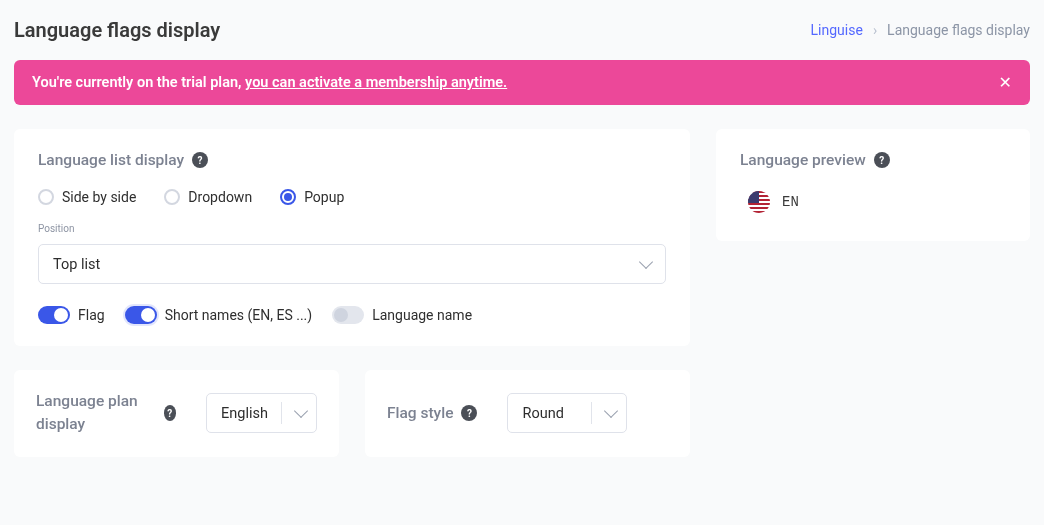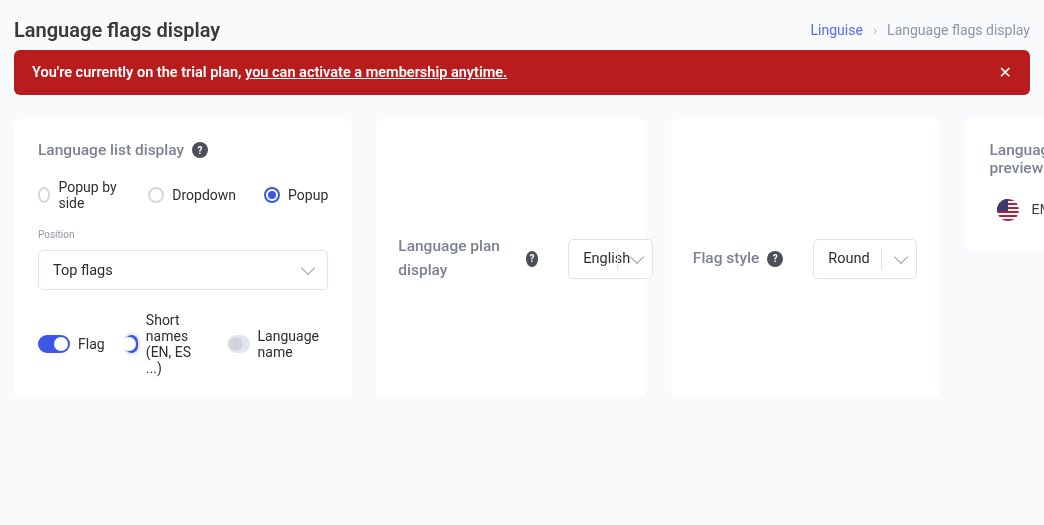--- a/index.html
+++ b/index.html
@@ -11,42 +11,42 @@
     height: 525px;
     overflow: hidden;
   }
   .page {
     padding: 18px 14px 0 14px;
   }
   .topbar {
     display: flex;
     justify-content: space-between;
     align-items: center;
-    margin-bottom: 8px;
+    margin-bottom: 18px;
   }
   .page-title {
     font-size: 20px;
     font-weight: 600;
     color: #3a3a3a;
   }
   .breadcrumb {
     font-size: 14px;
     color: #8c95a6;
     display: flex;
     align-items: center;
     gap: 10px;
     padding-left: 36px;
   }
   .breadcrumb a {
     color: #5468ff;
     text-decoration: none;
   }
   .bc-sep { color: #b8c0cf; }
   .trial-bar {
-    background: #b91c1c;
+    background: #ec4899;
     color: #fff;
     border-radius: 6px;
     padding: 14px 18px;
     display: flex;
     align-items: center;
     justify-content: space-between;
     margin-bottom: 24px;
   }
   .trial-bar .msg {
     font-size: 14.5px;
@@ -65,21 +65,21 @@
   .cols {
     display: flex;
     gap: 26px;
     align-items: flex-start;
   }
   .card {
     background: #fff;
     border-radius: 6px;
     padding: 22px 24px;
   }
-  .left-col { flex: 1; display: flex; flex-direction: row; gap: 24px; }
+  .left-col { flex: 1; display: flex; flex-direction: column; gap: 24px; }
   .right-col { width: 314px; }
   .section-title {
     font-size: 15.5px;
     font-weight: 500;
     color: #7c8291;
     display: flex;
     align-items: center;
     gap: 8px;
   }
   .help-icon {
@@ -297,35 +297,35 @@
     <div class="left-col">
       <div class="card">
         <div class="section-title">
           <span>Language list display</span>
           <span class="help-icon">?</span>
         </div>
 
         <div class="radio-row">
           <div class="radio-item">
             <span class="radio"></span>
-            <span>Popup by side</span>
+            <span>Side by side</span>
           </div>
           <div class="radio-item">
             <span class="radio"></span>
             <span>Dropdown</span>
           </div>
           <div class="radio-item">
             <span class="radio selected"></span>
             <span>Popup</span>
           </div>
         </div>
 
         <div class="field-label">Position</div>
         <div class="select-lg">
-          <span>Top flags</span>
+          <span>Top list</span>
           <span class="chev"></span>
         </div>
 
         <div class="toggle-row">
           <div class="toggle-item">
             <span class="toggle on">
                 <span class="knob"></span>
               </span>
             <span>Flag</span>
           </div>

